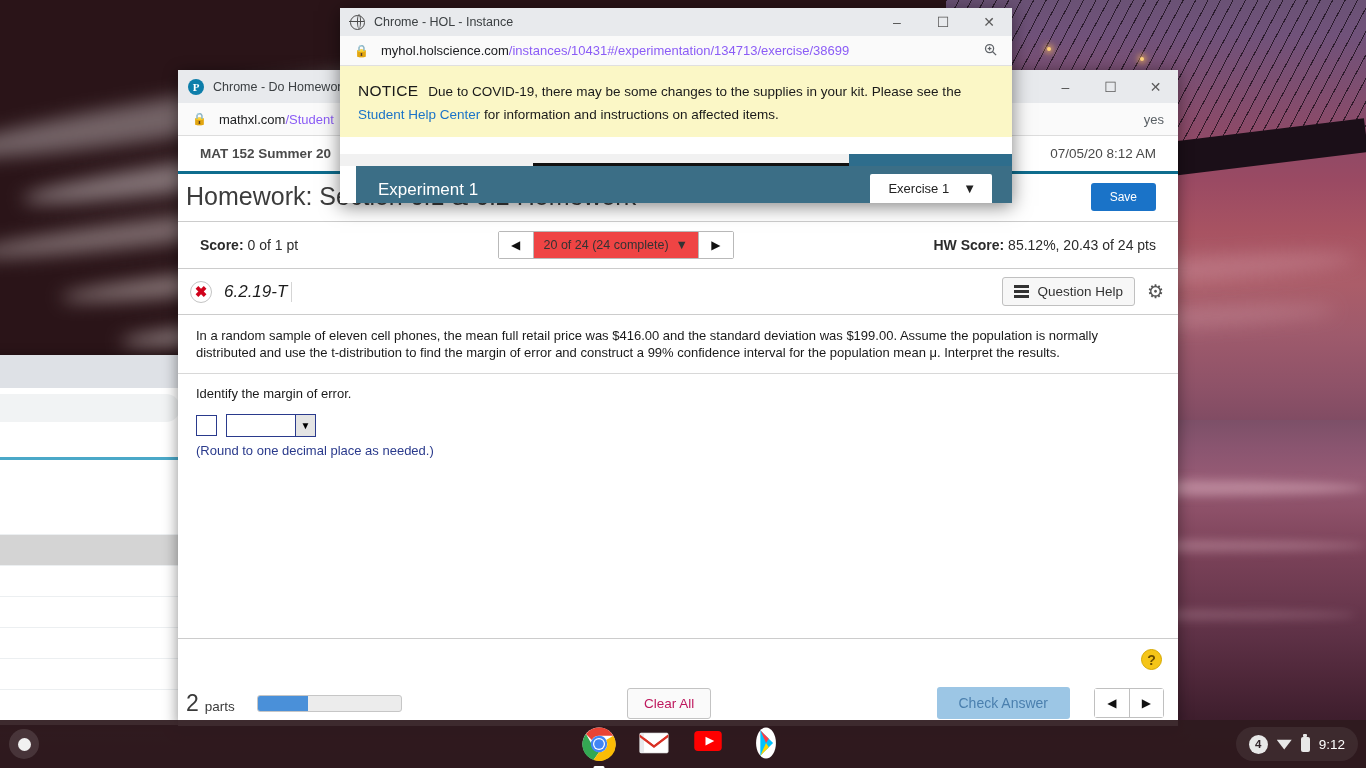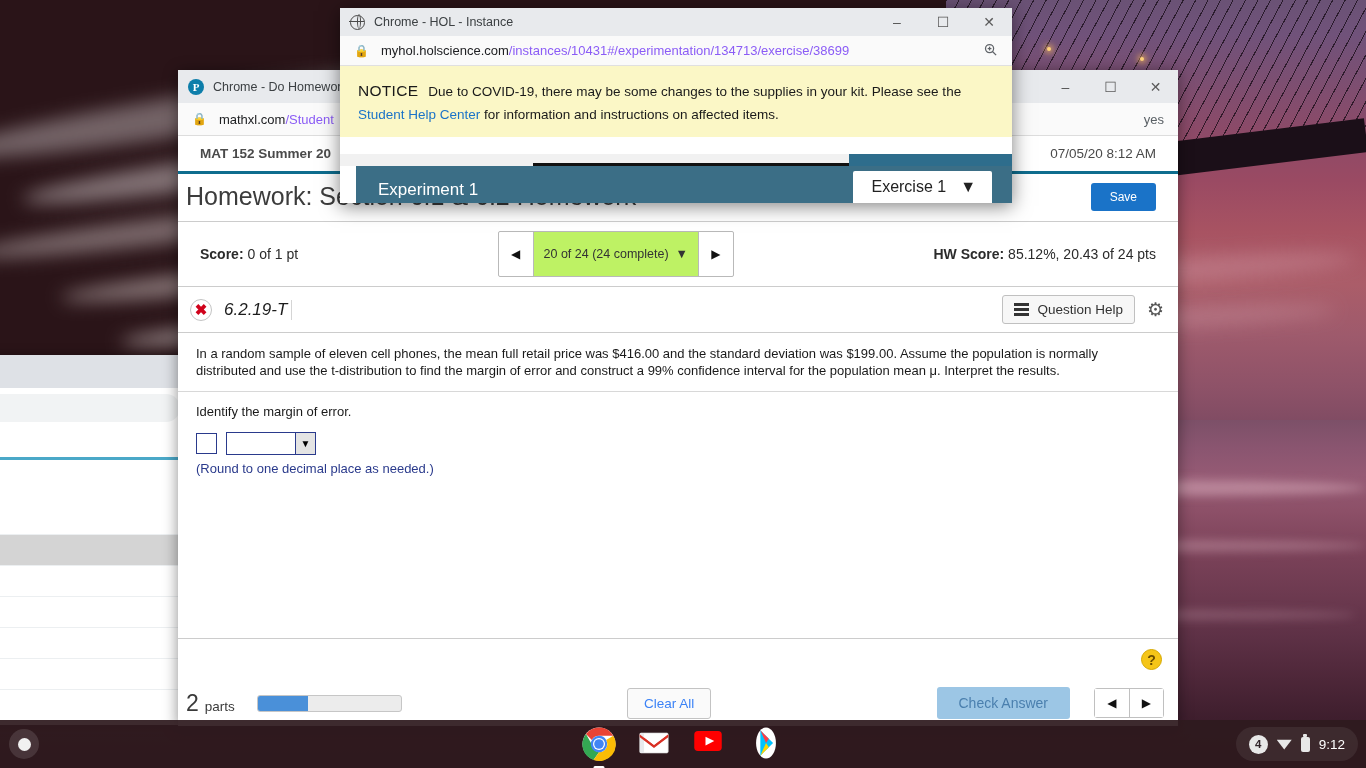--- a/index.html
+++ b/index.html
@@ -120,22 +120,22 @@
     display:flex; align-items:center; padding:9px 22px; font-size:14px; color:#2b2b2b;
     border-bottom:1px solid #ccc; background:#fff; flex:none;
   }
   .mx-scorebar b { font-weight:bold; }
   .mx-pager { margin:0 auto; display:flex; align-items:center; border:1px solid #b9b9b9; border-radius:2px; }
   .mx-pager .arw {
     width:34px; height:26px; display:flex; align-items:center; justify-content:center;
     background:#fff; font-size:12px; color:#111; cursor:pointer;
   }
   .mx-pager .sel {
-    height:44px; display:flex; align-items:center; gap:7px; padding:0 10px;
-    background:#bef264; border-left:1px solid #b9b9b9; border-right:1px solid #b9b9b9;
+    height:26px; display:flex; align-items:center; gap:7px; padding:0 10px;
+    background:#ef4444; border-left:1px solid #b9b9b9; border-right:1px solid #b9b9b9;
     font-size:12.5px; color:#333; cursor:pointer;
   }
   .mx-qbar {
     display:flex; align-items:center; padding:8px 14px 8px 12px; border-bottom:1px solid #ccc;
     background:#fff; flex:none; gap:12px;
   }
   .mx-xmark {
     width:22px; height:22px; border-radius:50%; border:1px solid #c4c4c4; color:#d0021b;
     display:flex; align-items:center; justify-content:center; font-size:15px; font-weight:bold;
   }
@@ -185,21 +185,21 @@
   .mx-parts { display:flex; align-items:baseline; gap:6px; color:#3a3a3a; }
   .mx-parts .num { font-size:23px; }
   .mx-parts .lbl { font-size:13.5px; }
   .mx-progress {
     width:145px; height:17px; border:1px solid #c6c6c6; border-radius:3px; background:#ececec;
     overflow:hidden; margin-left:10px;
   }
   .mx-progress i { display:block; height:100%; background:#4a90d9; }
   .mx-clear {
     margin-left:auto; border:1px solid #c3c3c3; background:#fafafa; border-radius:3px;
-    padding:7px 16px; font-size:13.5px; color:#3b82f6; cursor:pointer;
+    padding:7px 16px; font-size:13.5px; color:#be185d; cursor:pointer;
   }
   .mx-check {
     margin-left:auto; background:#9cc6e5; color:#4a7fae; border:none; border-radius:3px;
     padding:8px 22px; font-size:14px; cursor:pointer;
   }
   .mx-navbtns { display:flex; border:1px solid #c0c0c0; border-radius:3px; margin-left:12px; }
   .mx-navbtns span {
     width:34px; height:28px; display:flex; align-items:center; justify-content:center;
     background:#fff; font-size:12px; color:#111; cursor:pointer;
   }
@@ -247,21 +247,21 @@
   }
   .hol-tabstrip .uline { position:absolute; left:193px; width:316px; height:3px; bottom:0; background:#111; }
   .hol-tabstrip .btab  { position:absolute; left:509px; width:163px; height:12px; bottom:0; background:#2e6d8c; }
   .hol-expbar {
     position:absolute; left:16px; right:0; top:158px; height:37px; background:#3b6e86;
     display:flex; align-items:flex-end; padding:0 20px 0 22px;
   }
   .hol-expname { font-size:17px; color:#fff; padding-bottom:3px; }
   .hol-exercise {
     margin-left:auto; background:#fff; border-radius:2px 2px 0 0; padding:7px 16px 7px 18px;
-    font-size:16px; color:#222; display:flex; align-items:center; gap:14px; cursor:pointer;
+    font-size:13px; color:#222; display:flex; align-items:center; gap:14px; cursor:pointer;
   }
 
   
   #shelf {
     position:absolute; left:0; bottom:0; width:1366px; height:48px;
     background:rgba(46,26,30,.93); display:flex; align-items:center;
   }
   .shelf-launcher {
     position:absolute; left:9px; width:30px; height:30px; border-radius:50%;
     background:rgba(255,255,255,.12); display:flex; align-items:center; justify-content:center;

